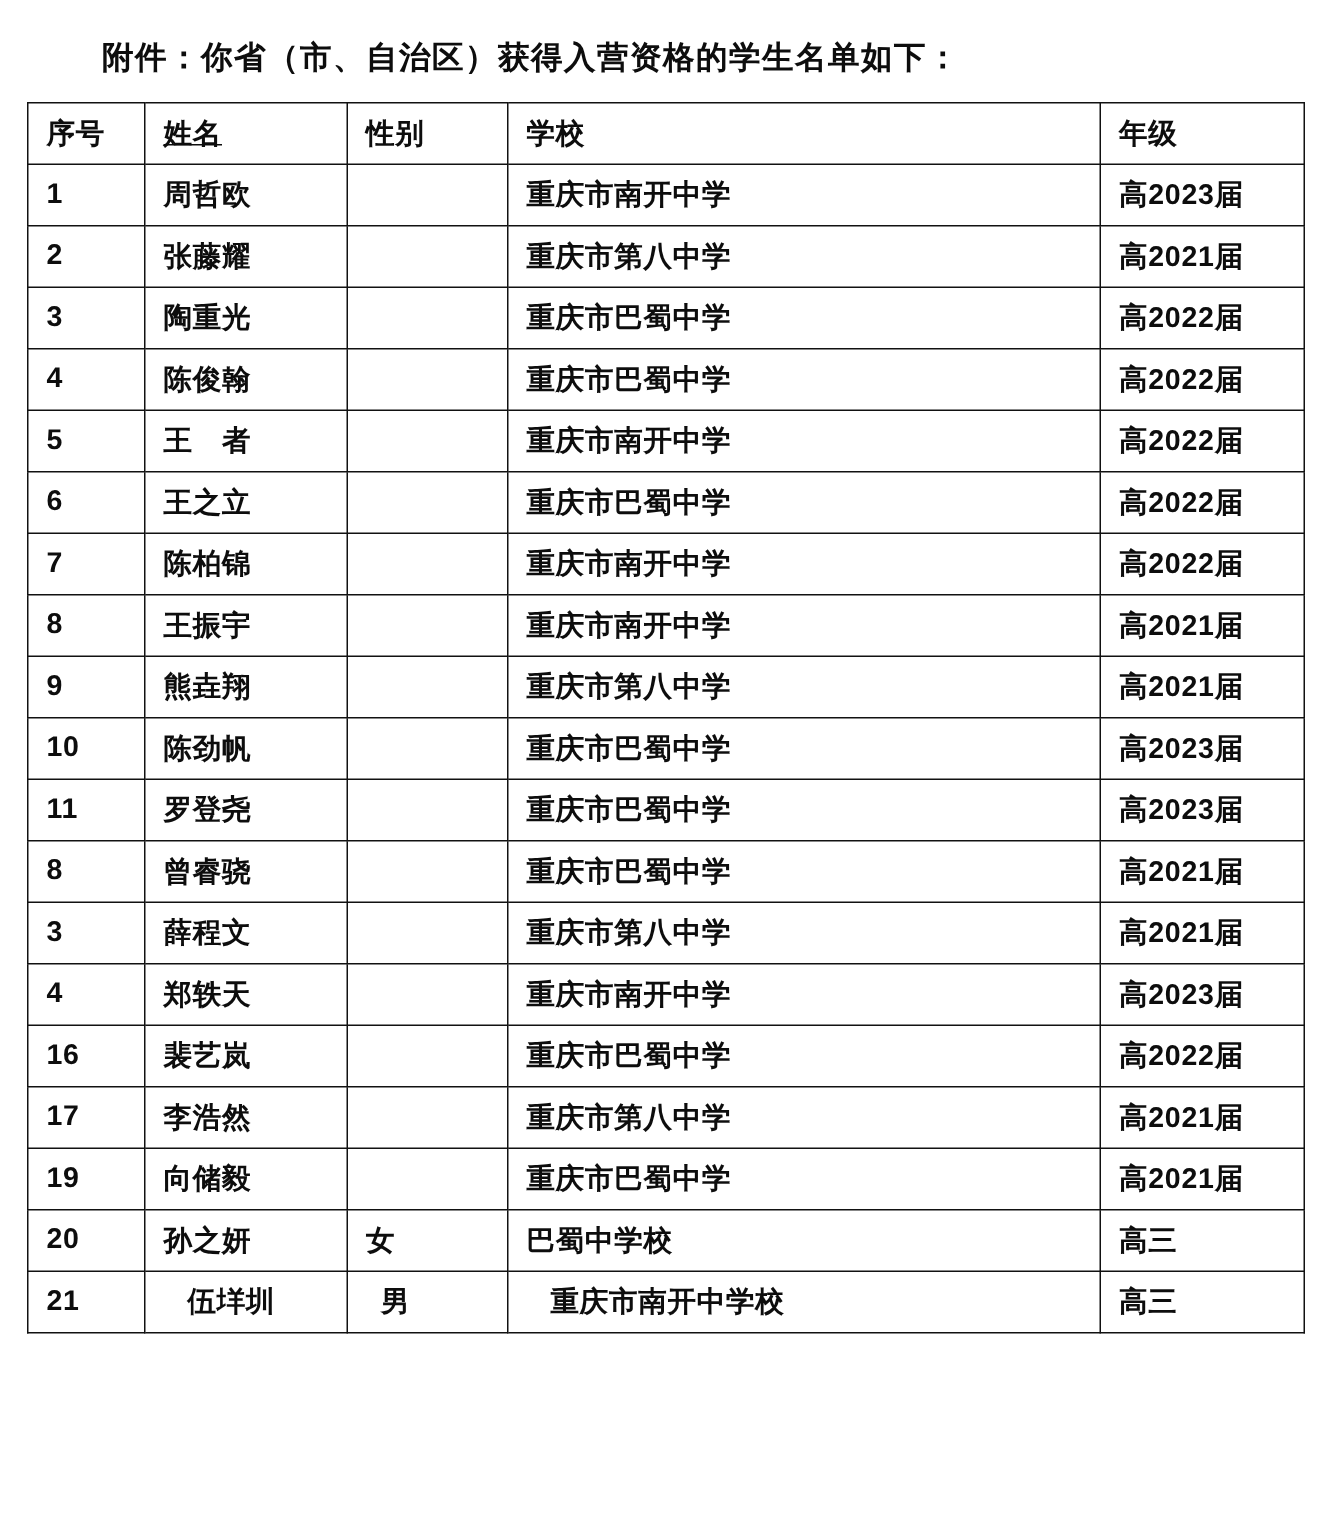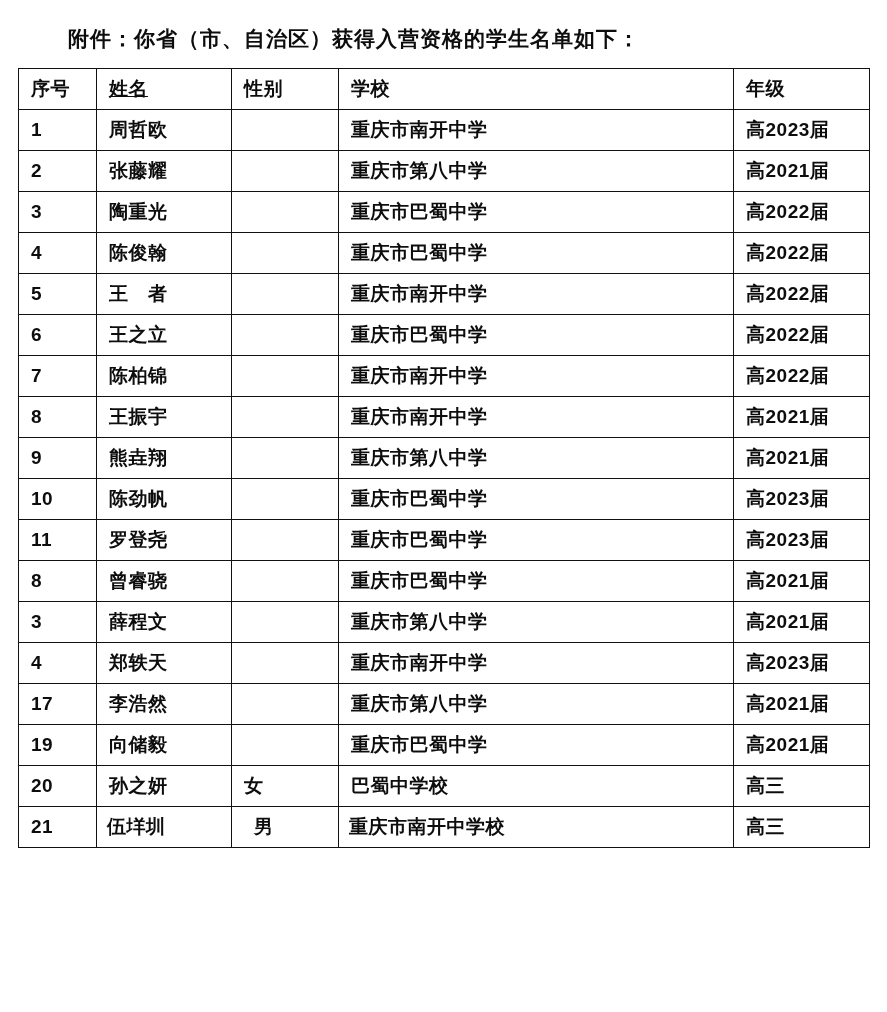--- a/index.html
+++ b/index.html
@@ -63,21 +63,21 @@
   td.school { padding-left: 20px; }
   td.grade { padding-left: 14px; }
 
   th.h-idx { padding-left: 18px; }
   th.h-name { padding-left: 22px; text-decoration: underline; }
   th.h-gender { padding-left: 20px; }
   th.h-school { padding-left: 20px; }
   th.h-grade { padding-left: 14px; }
 
   tr.last td.name,
-  tr.last td.school { padding-left: 10px; }
+  tr.last td.school { padding-left: 28px; }
   tr.last td.gender { padding-left: 22px; }
 </style>
 </head>
 <body>
 
 <div class="page">
 
   <div class="doc-title">附件：你省（市、自治区）获得入营资格的学生名单如下：</div>
 
   <table class="roster">
@@ -190,20 +190,27 @@
         <td class="grade">高2021届</td>
       </tr>
       <tr>
         <td class="idx">4</td>
         <td class="name">郑轶天</td>
         <td class="gender"></td>
         <td class="school">重庆市南开中学</td>
         <td class="grade">高2023届</td>
       </tr>
       <tr>
+        <td class="idx">16</td>
+        <td class="name">裴艺岚</td>
+        <td class="gender"></td>
+        <td class="school">重庆市巴蜀中学</td>
+        <td class="grade">高2022届</td>
+      </tr>
+      <tr>
         <td class="idx">17</td>
         <td class="name">李浩然</td>
         <td class="gender"></td>
         <td class="school">重庆市第八中学</td>
         <td class="grade">高2021届</td>
       </tr>
       <tr>
         <td class="idx">19</td>
         <td class="name">向储毅</td>
         <td class="gender"></td>

